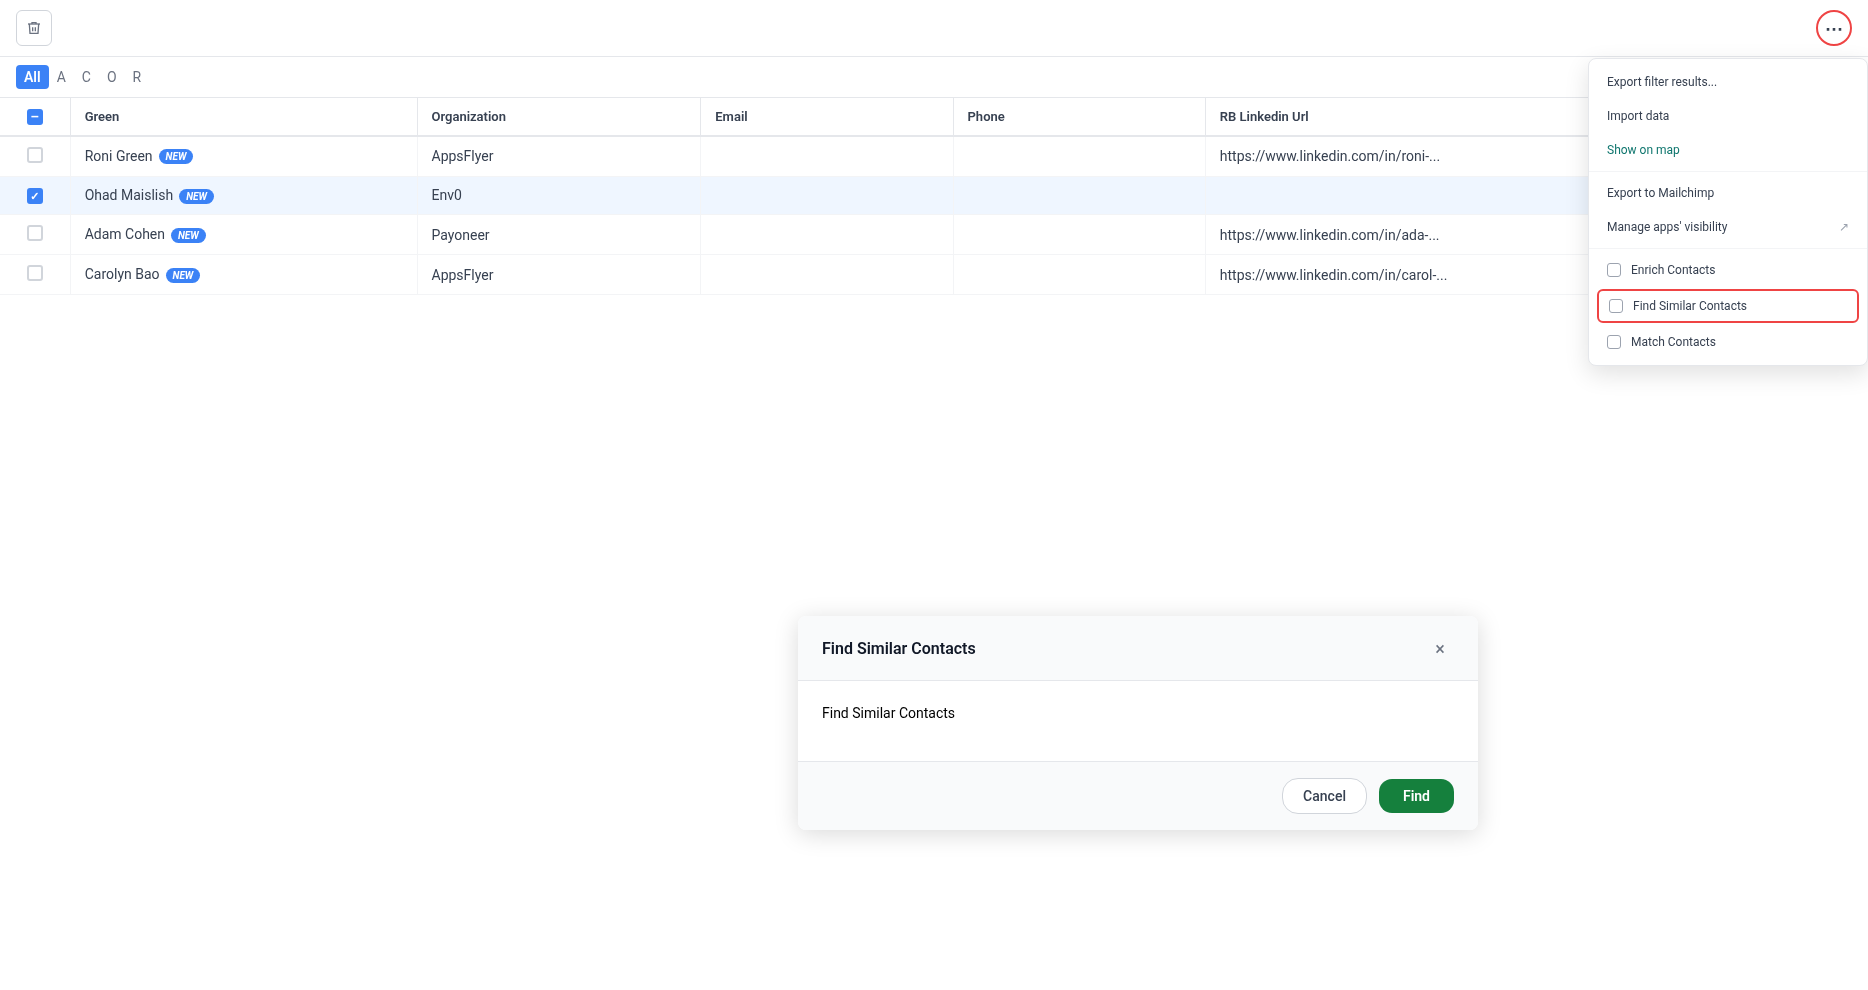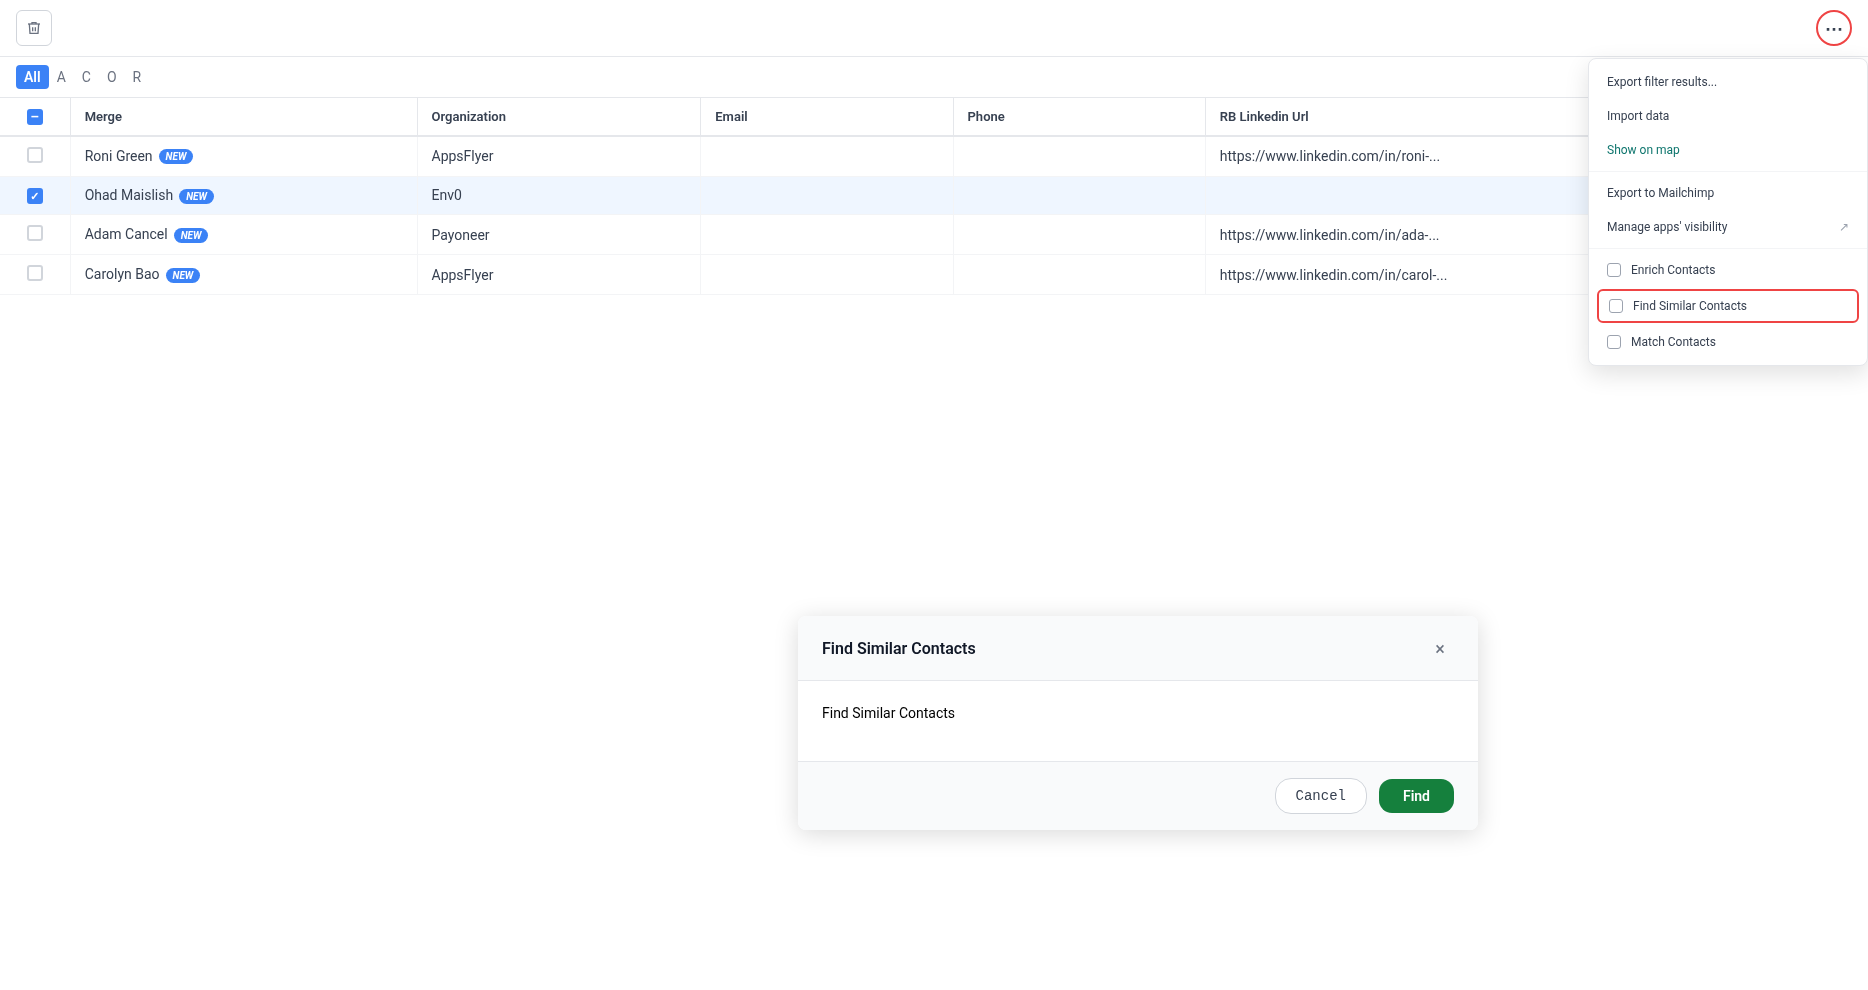--- a/index.html
+++ b/index.html
@@ -211,21 +211,20 @@
     }
     .btn-cancel {
       padding: 9px 20px;
       border: 1px solid #d1d5db;
       border-radius: 16px;
       background: #fff;
       color: #374151;
       font-size: 14px;
       font-weight: 500;
       cursor: pointer;
-      font-family: Liberation Mono, monospace;
     }
     .btn-find {
       padding: 9px 24px;
       border: none;
       border-radius: 13px;
       background: #15803d;
       color: #fff;
       font-size: 14px;
       font-weight: 600;
       cursor: pointer;
@@ -263,21 +262,21 @@
   <span class="filter-tab">R</span>
 </div>
 
 <div class="table-container">
   <table>
     <thead>
       <tr>
         <th class="th-checkbox">
           <div class="header-checkbox"></div>
         </th>
-        <th class="col-name">Merge</th>
+        <th class="col-name">Green</th>
         <th class="col-org">Organization</th>
         <th class="col-email">Email</th>
         <th class="col-phone">Phone</th>
         <th class="col-linkedin">RB Linkedin Url</th>
         <th class="col-status">RB Status</th>
       </tr>
     </thead>
     <tbody id="table-body">
     <tr>
           <td class="td-checkbox"><div class="custom-checkbox"></div></td>
@@ -292,21 +291,21 @@
           <td class="td-checkbox"><div class="custom-checkbox checked"></div></td>
           <td class="col-name"><span>Ohad Maislish</span><span class="badge-new">NEW</span></td>
           <td class="col-org">Env0</td>
           <td class="col-email"></td>
           <td class="col-phone"></td>
           <td class="col-linkedin"></td>
           <td class="col-status"></td>
         </tr>
         <tr>
           <td class="td-checkbox"><div class="custom-checkbox"></div></td>
-          <td class="col-name"><span>Adam Cancel</span><span class="badge-new">NEW</span></td>
+          <td class="col-name"><span>Adam Cohen</span><span class="badge-new">NEW</span></td>
           <td class="col-org">Payoneer</td>
           <td class="col-email"></td>
           <td class="col-phone"></td>
           <td class="col-linkedin">https://www.linkedin.com/in/ada-...</td>
           <td class="col-status">Person Ma</td>
         </tr>
         <tr>
           <td class="td-checkbox"><div class="custom-checkbox"></div></td>
           <td class="col-name"><span>Carolyn Bao</span><span class="badge-new">NEW</span></td>
           <td class="col-org">AppsFlyer</td>

